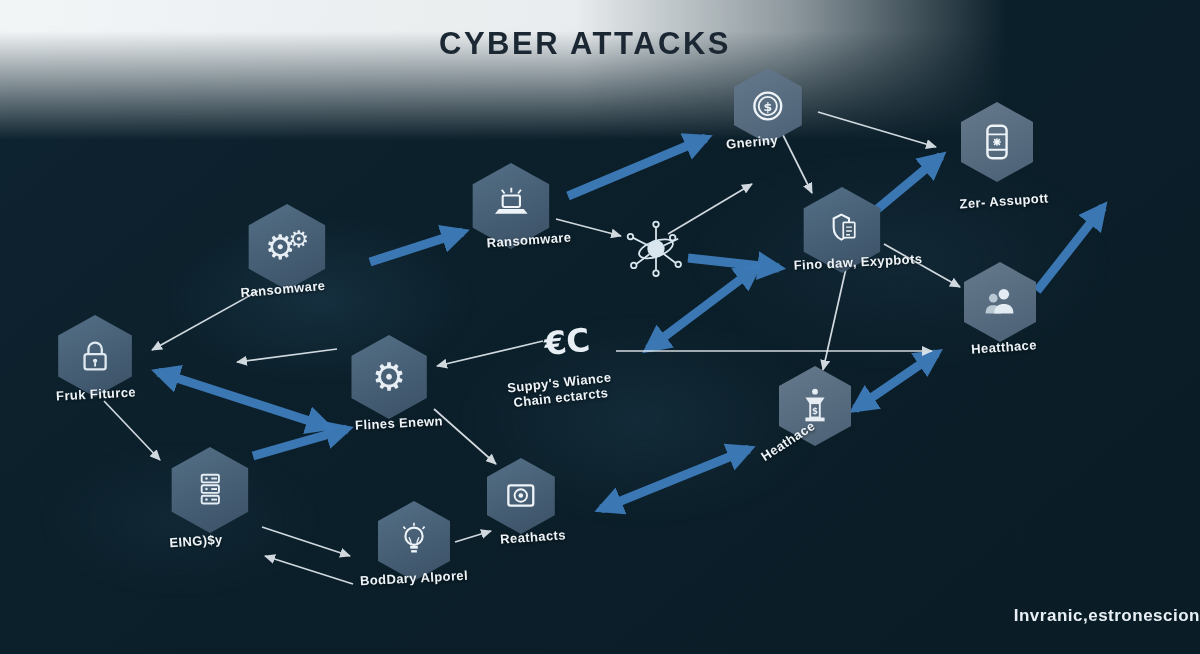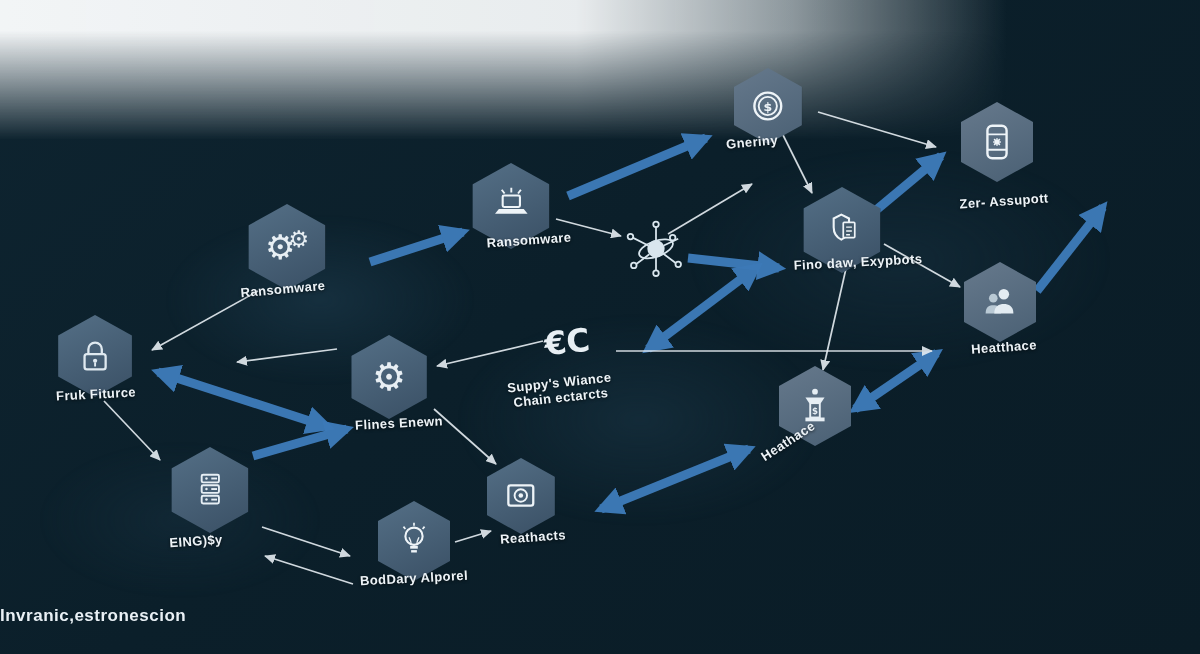--- a/index.html
+++ b/index.html
@@ -18,21 +18,21 @@
     filter:blur(2px);
   }
   .top-light{position:absolute;left:0;top:0;width:100%;height:140px;pointer-events:none;
     background:linear-gradient(to right, rgba(250,252,253,.97) 0%, rgba(250,252,253,.93) 48%,
                rgba(248,251,252,.55) 66%, rgba(248,251,252,0) 84%);
     -webkit-mask-image:linear-gradient(to bottom,#000 0%,#000 22%,transparent 100%);
     mask-image:linear-gradient(to bottom,#000 0%,#000 22%,transparent 100%);
   }
   .title{position:absolute;top:26px;left:0;right:30px;text-align:center;
     font-size:31px;font-weight:800;letter-spacing:2.5px;color:var(--title-color,#1b2833);}
-  .caption{position:absolute;top:606px;left:0;right:0;text-align:left;
+  .caption{position:absolute;top:606px;left:0;right:0;text-align:right;
     font-size:17px;font-weight:700;letter-spacing:.5px;color:#e9f0f5;}
   #arrow-layer{position:absolute;inset:0;}
   #arrow-layer line.blue{stroke:var(--blue,#3d7ab8);stroke-width:9;stroke-linecap:butt;opacity:.97;}
   #arrow-layer line.white{stroke:var(--white,#e6edf2);stroke-width:1.7;opacity:.9;}
   .node{position:absolute;transform:translate(-50%,-50%);}
   .hex{display:flex;align-items:center;justify-content:center;
     clip-path:polygon(50% 0,100% 25%,100% 75%,50% 100%,0 75%,0 25%);
     background:linear-gradient(155deg,#546f86 0%,#3a5065 100%);
     box-shadow:0 6px 18px rgba(0,0,0,.45);}
   .hex.light{background:linear-gradient(155deg,#66798c 0%,#4a6074 100%);}
@@ -82,20 +82,21 @@
       <line x1="262" y1="527" x2="350" y2="556" class="white" marker-end="url(#mw)"></line>
       <line x1="353" y1="584" x2="265" y2="556" class="white" marker-end="url(#mw)"></line>
       <line x1="543" y1="341" x2="437" y2="366" class="white" marker-end="url(#mw)"></line>
       <line x1="616" y1="351" x2="932" y2="351" class="white" marker-end="url(#mw)"></line>
       <line x1="847" y1="264" x2="823" y2="370" class="white" marker-end="url(#mw)"></line>
       <line x1="884" y1="244" x2="960" y2="287" class="white" marker-end="url(#mw)"></line>
       <line x1="434" y1="409" x2="496" y2="464" class="white" marker-end="url(#mw)"></line>
       <line x1="455" y1="542" x2="491" y2="531" class="white" marker-end="url(#mw)"></line>
     </svg>
 
+  <div class="title">CYBER ATTACKS</div>
 
   <div id="nodes">
       <div class="node" style="left: 768px; top: 106px;">
     <div class="hex light" style="width: 68.4px; height: 76px;">
       <span class="icon">
             <svg viewBox="0 0 48 48">
               <circle cx="24" cy="24" r="14" fill="none" stroke="#eef4f8" stroke-width="2.5"></circle>
               <circle cx="24" cy="24" r="9.5" fill="none" stroke="#eef4f8" stroke-width="2"></circle>
               <text x="24" y="29" font-size="13" font-weight="bold" fill="#eef4f8" text-anchor="middle" font-family="DejaVu Sans, sans-serif">$</text>
             </svg>

